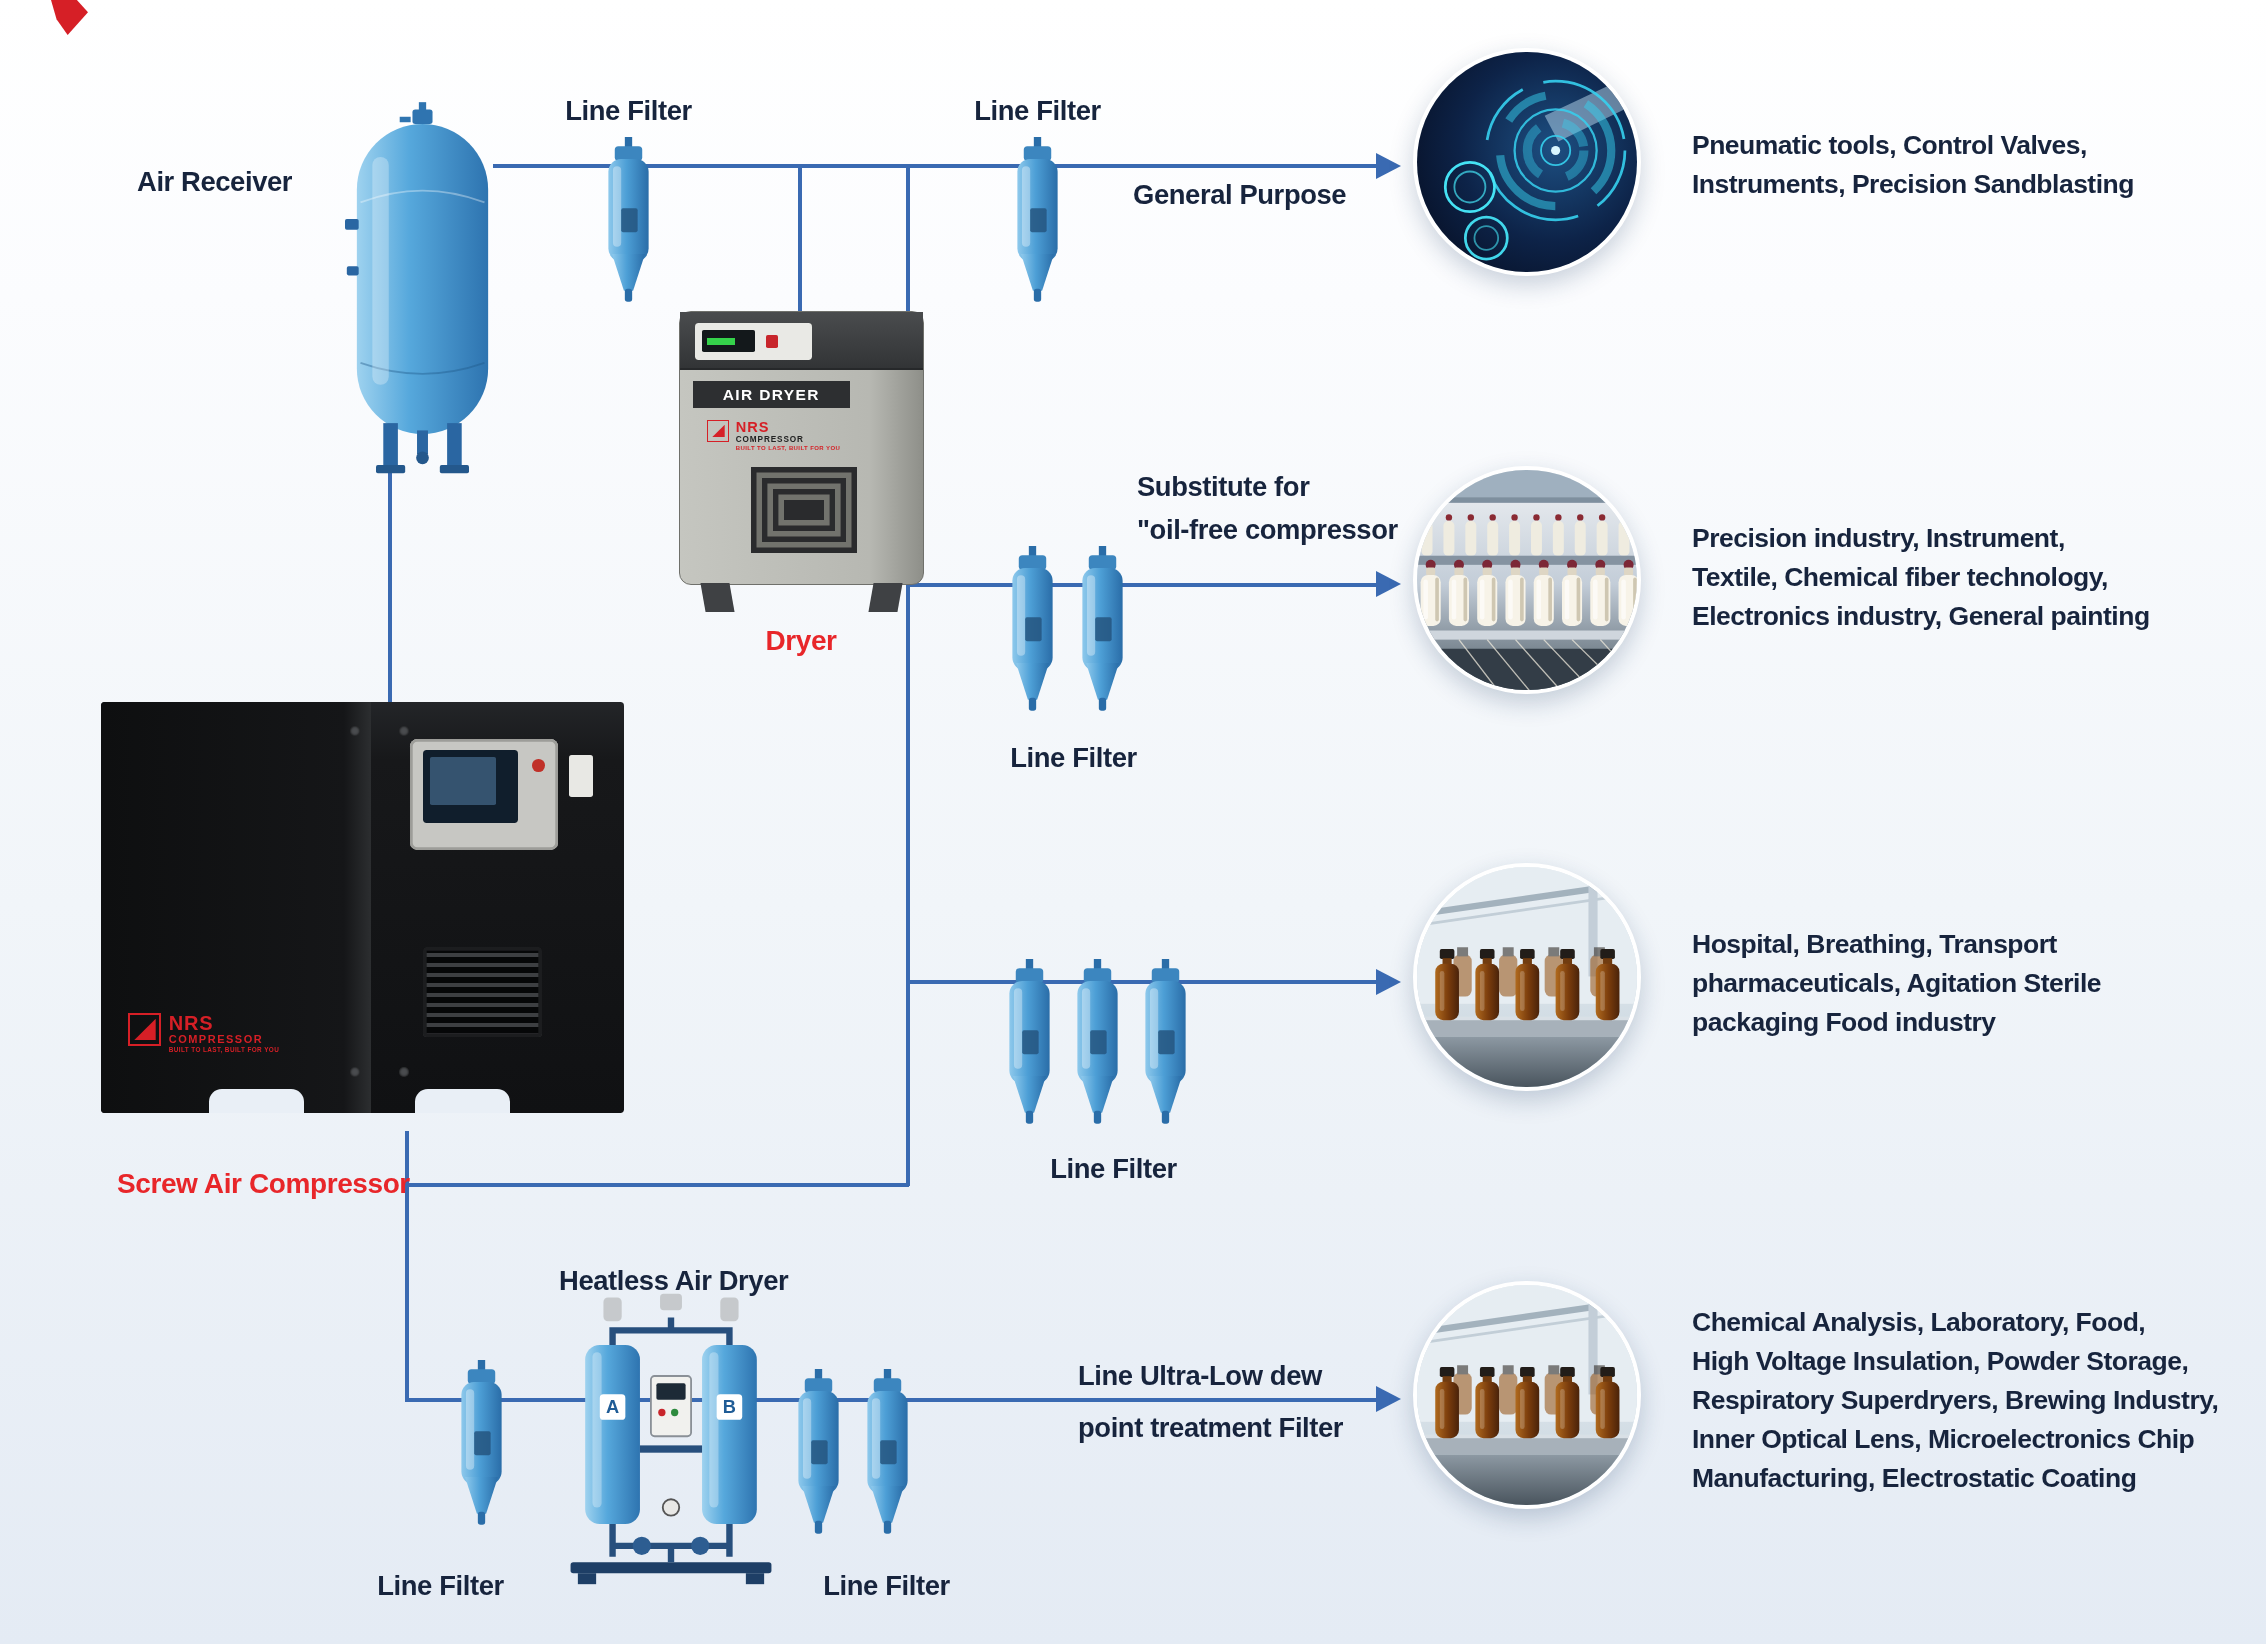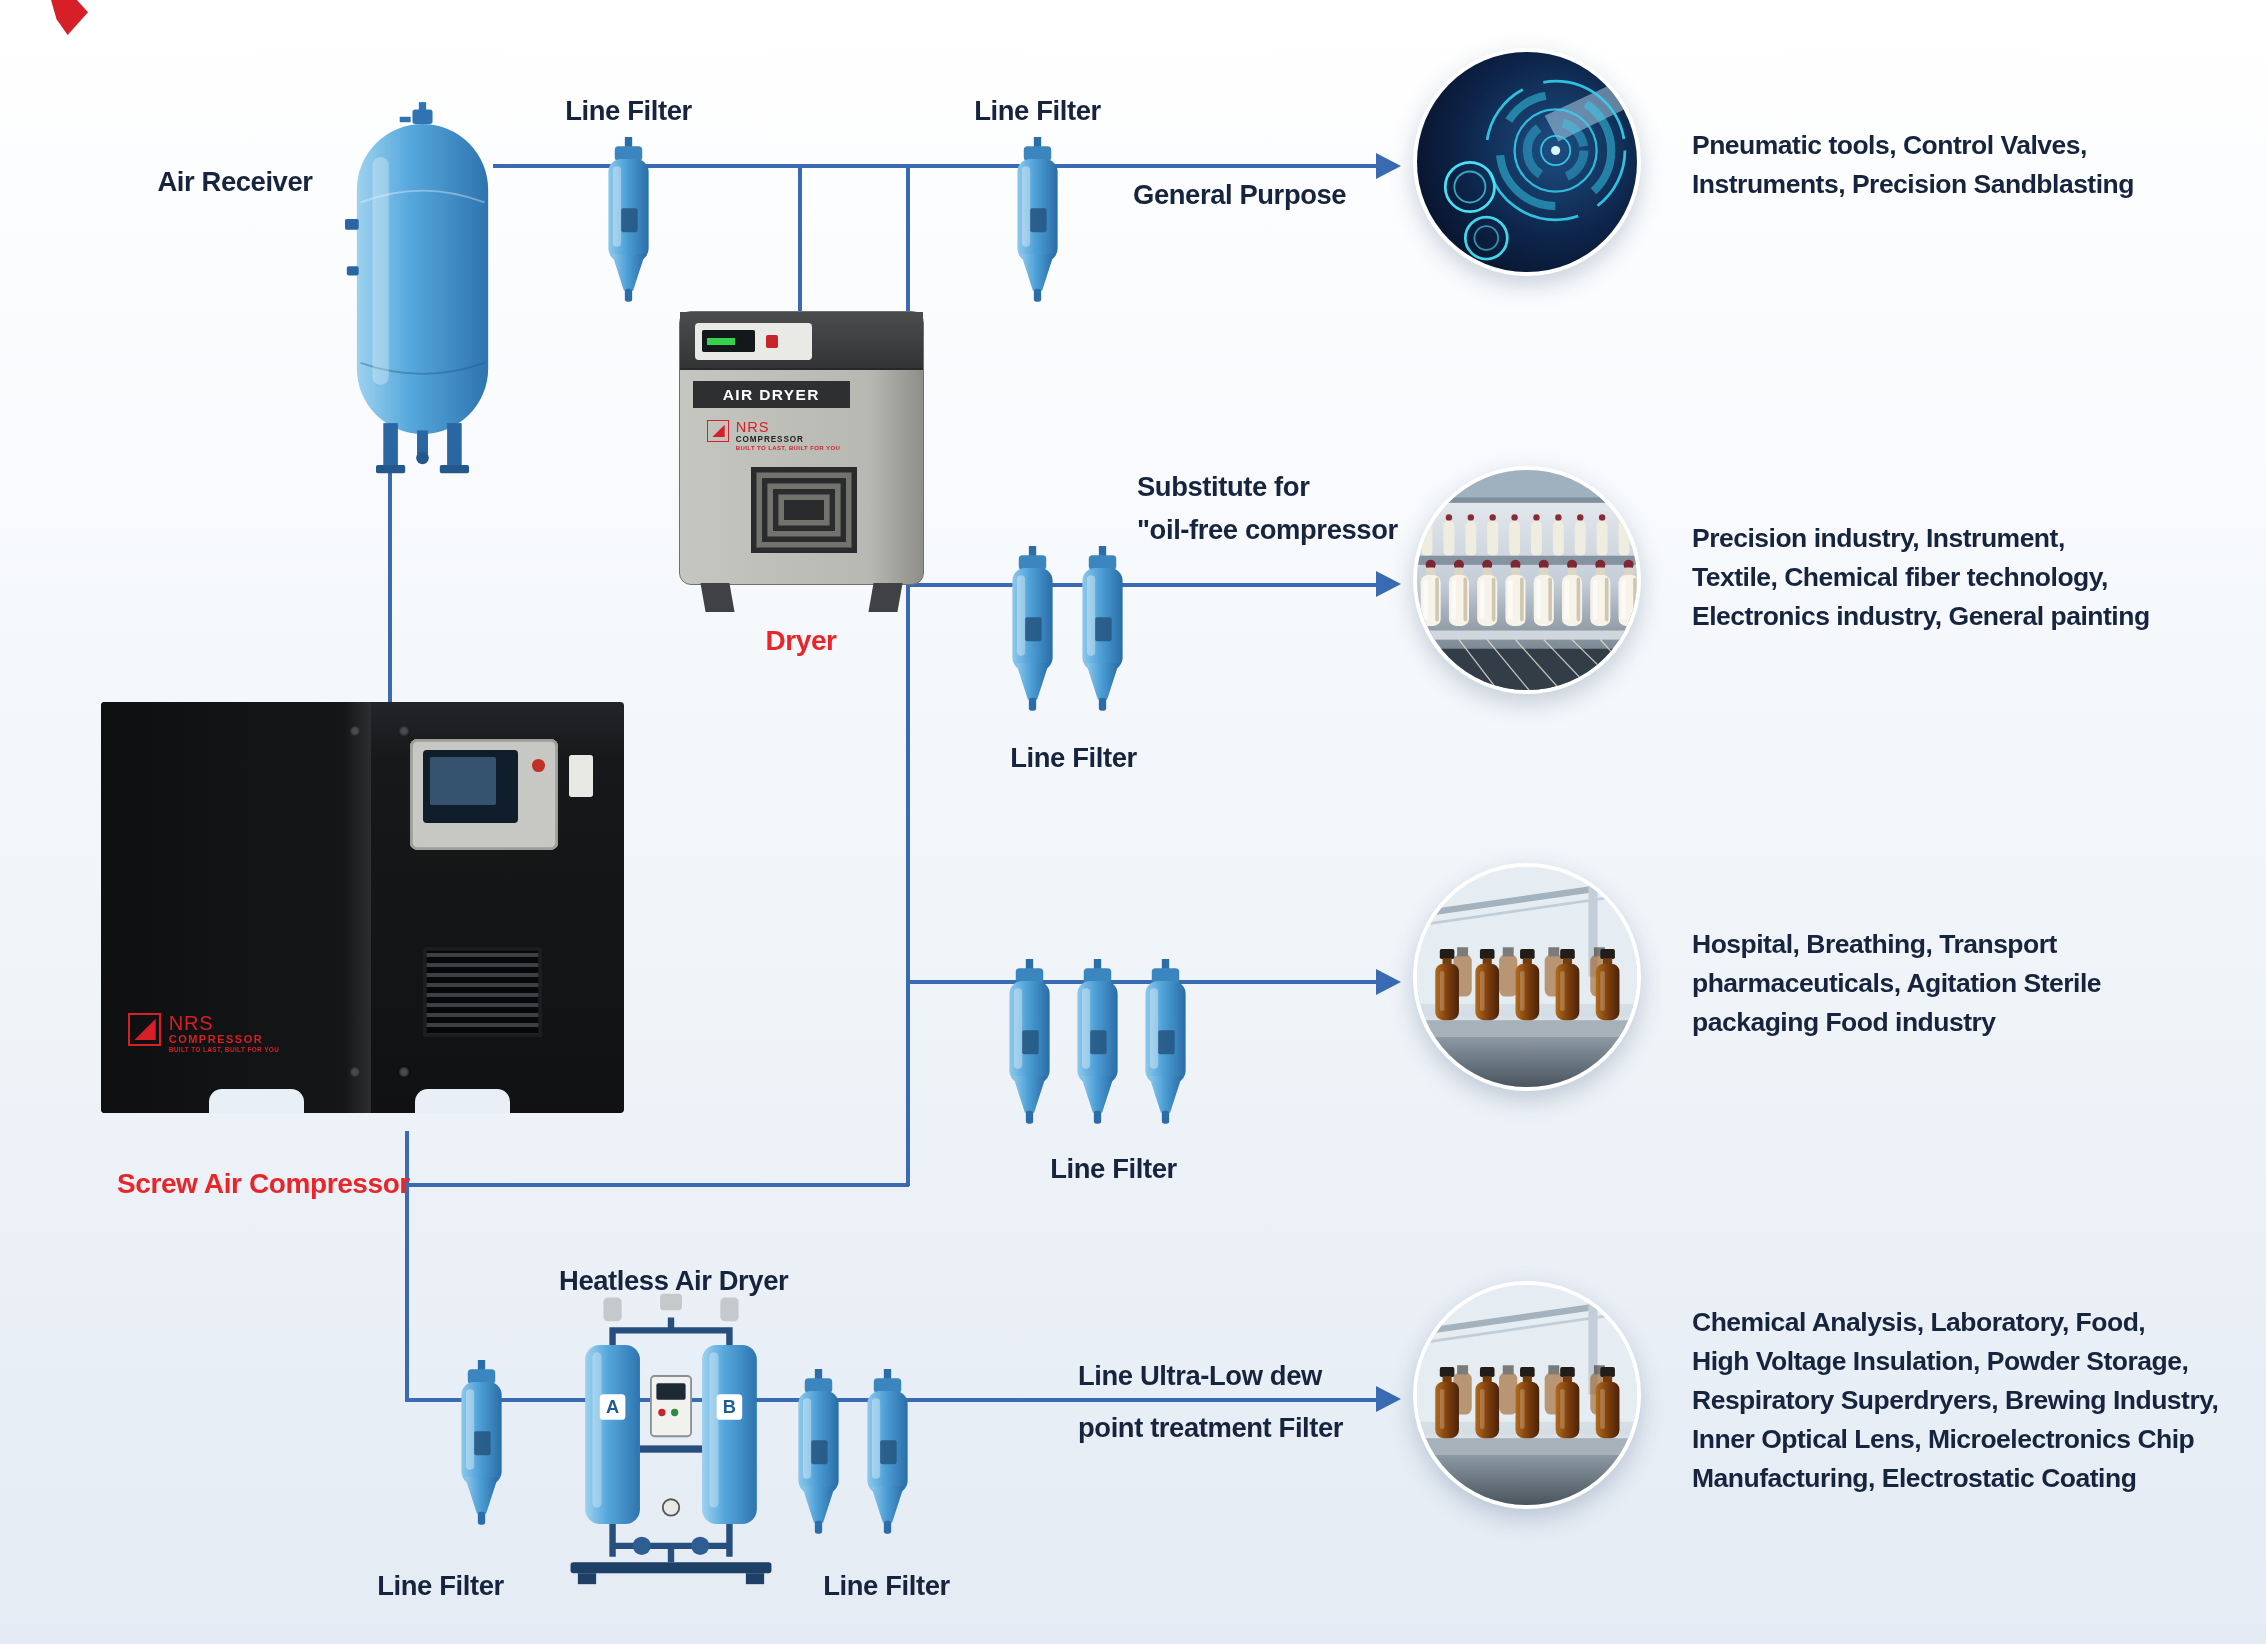--- a/index.html
+++ b/index.html
@@ -46,21 +46,21 @@
   .comp-screen .btn{position:absolute;right:12.8px;top:20px;width:12.8px;height:12.8px;border-radius:50%;background:#c03028}
   .comp-tag{position:absolute;left:468px;top:53px;width:24px;height:42px;background:#e8e8e4;border-radius:2.7px}
   .comp-grille{position:absolute;left:322px;top:245px;width:119px;height:90px;border-radius:3.7px;
     background:repeating-linear-gradient(180deg,#060708 0 6.4px,#3d3f42 6.4px 10px);box-shadow:inset 0 0 0 3.7px #1c1d1f}
   .screw{position:absolute;width:10px;height:10px;border-radius:50%;background:#4a4c4f;box-shadow:inset 0 0 2.7px #000}
   .comp-foot-cut{position:absolute;top:387px;height:24px;width:95px;background:#e9eff6;border-radius:12.8px 12.8px 0 0}
   .comp-logo{position:absolute;left:27.4px;top:311px;display:flex;gap:7.3px;align-items:flex-start}
   .logo-box{width:33px;height:33px;border:2.7px solid #d61f26;position:relative;flex:none}
   .logo-box:before{content:"";position:absolute;inset:3.7px;background:#d61f26;clip-path:polygon(0 100%,100% 0,100% 100%)}
   .logo-box.sm{width:22px;height:22px;border-width:1.8px}
-  .logo-text .l1{color:#d61f26;font-size:20px;font-weight:400;letter-spacing:0.9px;line-height:20px}
+  .logo-text .l1{color:#d61f26;font-size:20px;font-weight:700;letter-spacing:0.9px;line-height:20px}
   .logo-text .l2{color:#d61f26;font-size:11px;font-weight:700;letter-spacing:1.5px;line-height:12.8px}
   .logo-text .l3{color:#d61f26;font-size:6.4px;font-weight:700;letter-spacing:0.4px;line-height:8.2px}
   .dryer-logo .logo-text .l1{font-size:14.6px;line-height:14.6px}
   .dryer-logo .logo-text .l2{color:#222;font-size:8.2px;line-height:10px;letter-spacing:0.9px}
   .dryer-logo .logo-text .l3{font-size:6px;line-height:7.3px}
 </style>
 </head>
 <body>
 
 <div class="canvas">
@@ -372,21 +372,21 @@
         <use href="#pharmaScene"></use>
       </svg>
   </div>
 
   <div class="photo" style="left:1413px;top:1281px">
     <svg width="228" height="228" viewBox="0 0 250 250">
         <use href="#pharmaScene"></use>
       </svg>
   </div>
 
-  <div class="lbl" style="left:137px;top:166px;width:196px;text-align:center">Air Receiver</div>
+  <div class="lbl" style="left:137px;top:166px;width:196px;text-align:left">Air Receiver</div>
   <div class="lbl center" style="left:537px;top:95px;width:183px">Line Filter</div>
   <div class="lbl center" style="left:946px;top:95px;width:183px">Line Filter</div>
   <div class="lbl red center" style="left:728px;top:625px;width:146px">Dryer</div>
   <div class="lbl red" style="left:117px;top:1168px">Screw Air Compressor</div>
   <div class="lbl center" style="left:982px;top:742px;width:183px">Line Filter</div>
   <div class="lbl center" style="left:1022px;top:1153px;width:183px">Line Filter</div>
   <div class="lbl center" style="left:559px;top:1265px;width:228px">Heatless Air Dryer</div>
   <div class="lbl center" style="left:349px;top:1570px;width:183px">Line Filter</div>
   <div class="lbl center" style="left:795px;top:1570px;width:183px">Line Filter</div>
 

